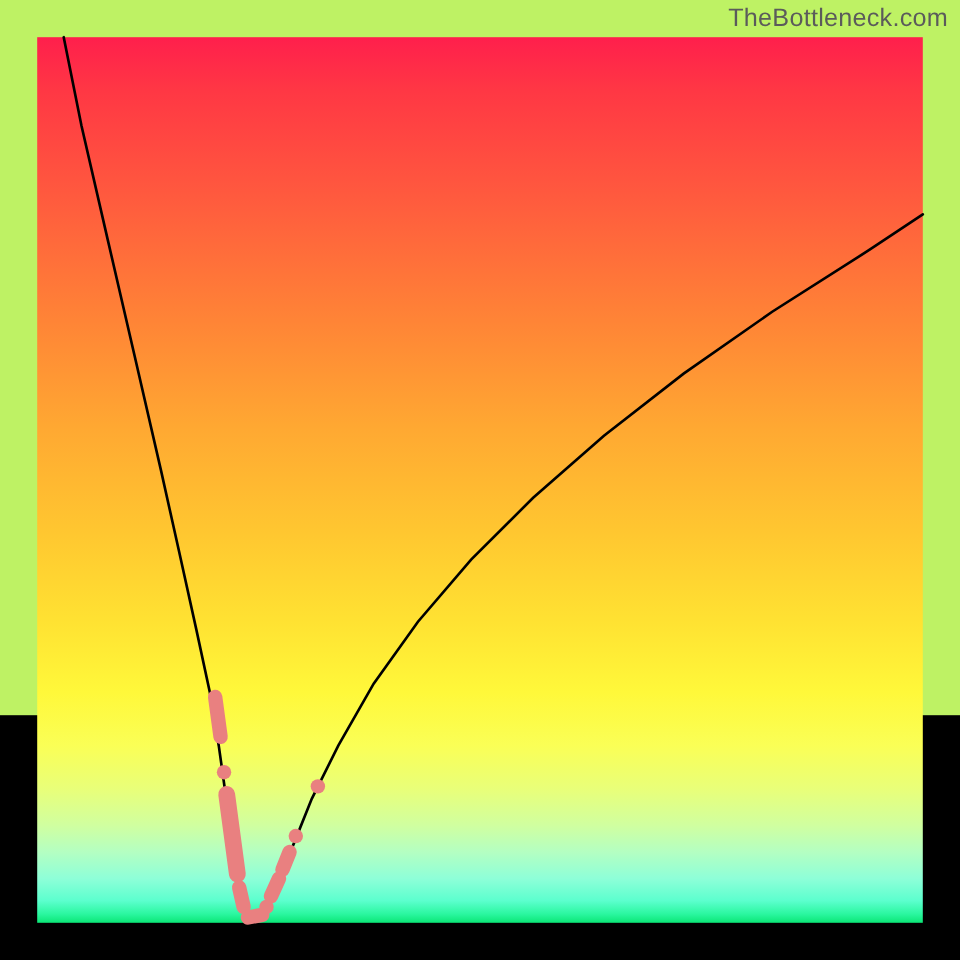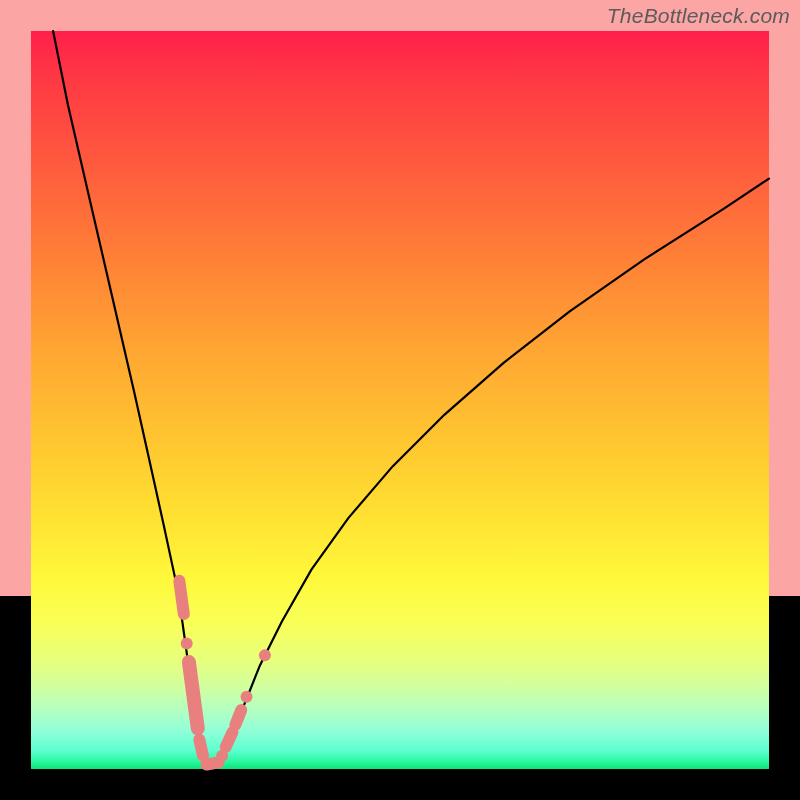--- a/index.html
+++ b/index.html
@@ -10,22 +10,21 @@
     overflow: hidden;
     background: #000;
     font-family: Arial, Helvetica, sans-serif;
   }
   .frame {
     position: absolute;
     left: 0;
     top: 0;
     width: 800px;
     height: 596px;
-    background: #fca5a5;
-    font-style: italic;
+    background: #bef264;
   }
   .plot-area {
     position: absolute;
     left: 31px;
     top: 31px;
     width: 738px;
     height: 738px;
     
     background: linear-gradient(to bottom,
       #ff1f4c 0%,

